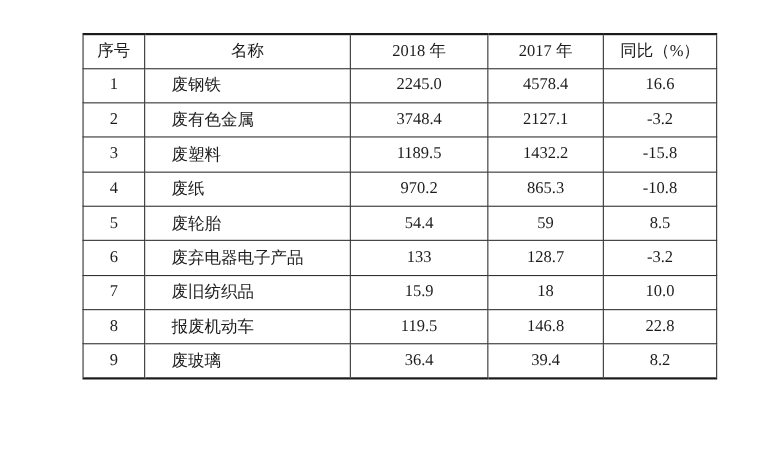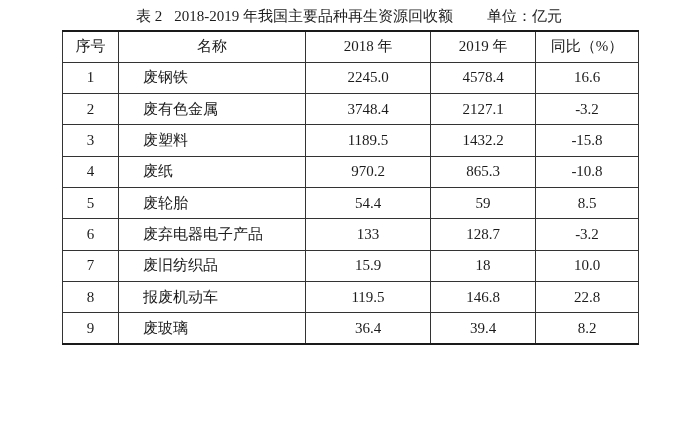--- a/index.html
+++ b/index.html
@@ -45,56 +45,54 @@
     text-align: center;
     vertical-align: middle;
     font-weight: normal;
     padding: 0 2px;
     overflow: hidden;
     white-space: nowrap;
   }
   table.data-table { 
     border-top: 2px solid #1a1a1a;
     border-bottom: 2px solid #1a1a1a;
+    margin-left: 13px;
   }
   table.data-table tr:first-child th { border-top: 2px solid #1a1a1a; }
   table.data-table tr:last-child td { border-bottom: 2px solid #1a1a1a; }
   table.data-table td.name-cell {
     text-align: left;
     padding-left: 24px;
   }
   col.c-no   { width: 56px; }
   col.c-name { width: 187px; }
   col.c-2018 { width: 125px; }
   col.c-2019 { width: 105px; }
   col.c-yoy  { width: 103px; }
 </style>
 </head>
 <body>
 
 <div class="page">
 
-  <div class="title-line">
-    <span class="tlabel">表 2</span><span class="tmain">2018-2019 年我国主要品种再生资源回收额</span><span class="tunit">单位：亿元</span>
-  </div>
 
   <table class="data-table">
     <colgroup>
       <col class="c-no">
         <col class="c-name">
         <col class="c-2018">
         <col class="c-2019">
         <col class="c-yoy">
     </colgroup>
     <thead>
       <tr>
         <th>序号</th>
         <th>名称</th>
         <th>2018 年</th>
-        <th>2019 年</th>
+        <th>2017 年</th>
         <th>同比（%）</th>
       </tr>
     </thead>
     <tbody>
         <tr>
           <td>1</td>
           <td class="name-cell">废钢铁</td>
           <td>2245.0</td>
           <td>4578.4</td>
           <td>16.6</td>

